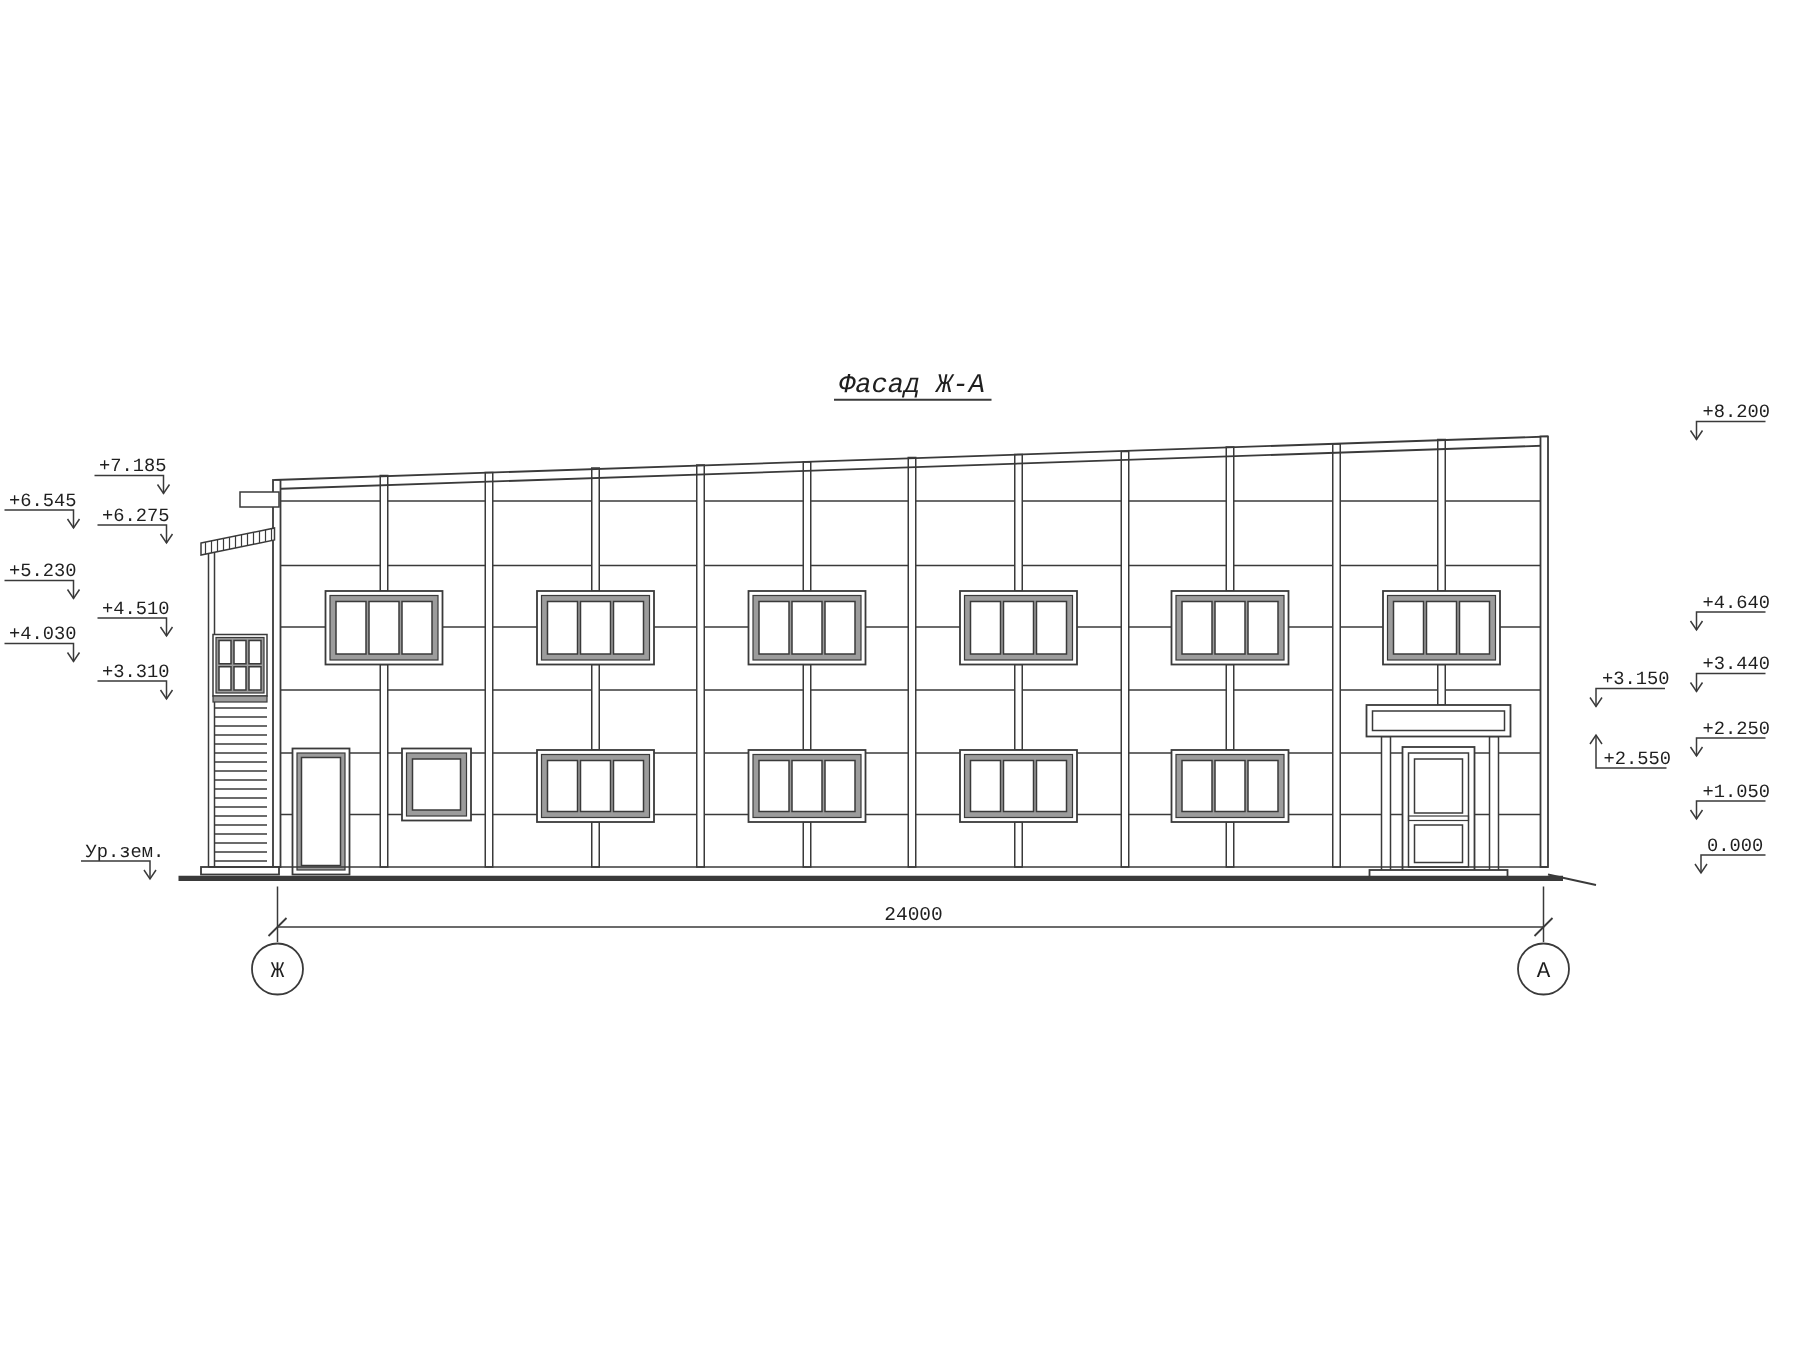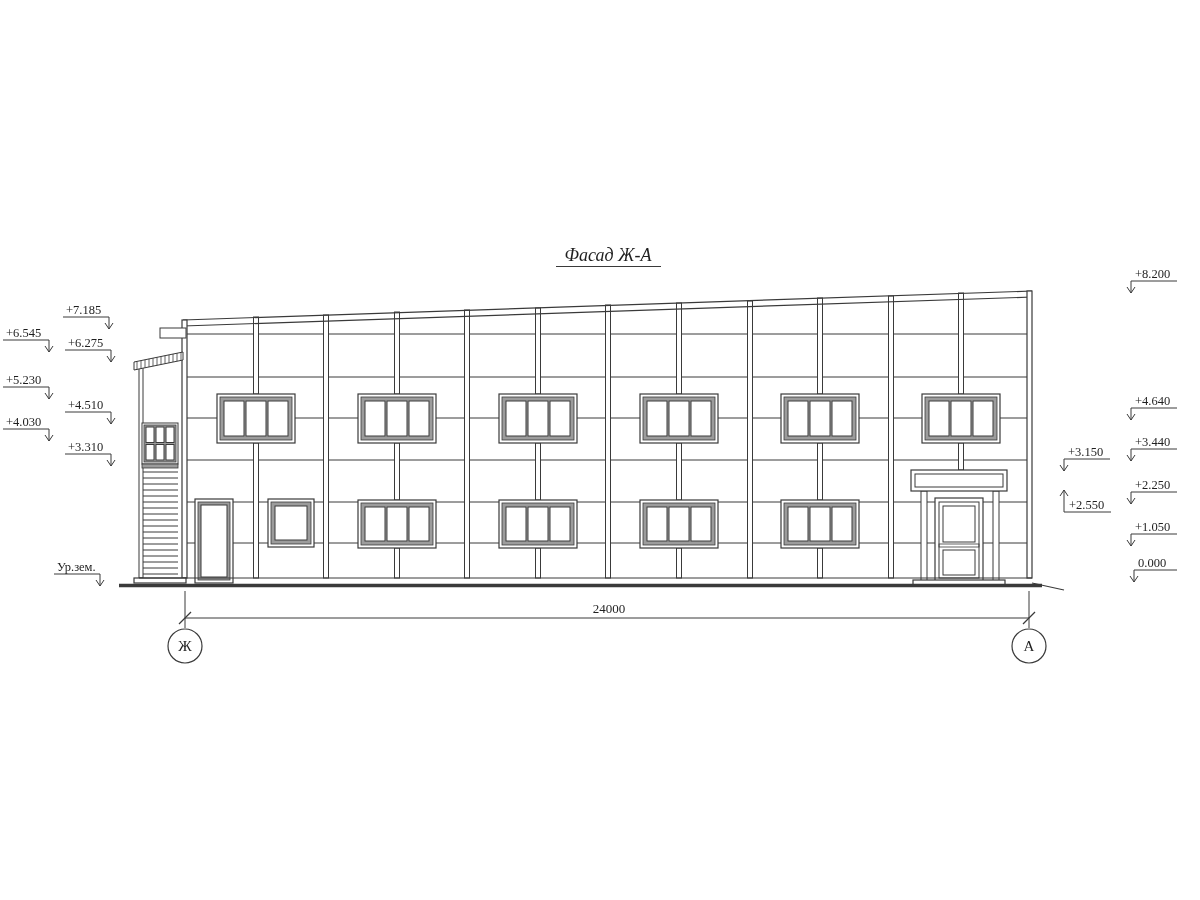--- a/index.html
+++ b/index.html
@@ -1,17 +1,17 @@
 <!DOCTYPE html>
 <html><head>
 <meta charset="utf-8">
 <style>
   html,body{margin:0;padding:0;background:#ffffff;}
   .canvas{position:relative;width:1200px;height:900px;background:#ffffff;
-          font-family:Liberation Serif, serif;overflow:hidden;}
+          font-family:Liberation Mono, monospace;overflow:hidden;}
   svg{position:absolute;left:0;top:0;}
   text{fill:#1f1f1f;}
   .mark-text{font-size:12.5px;}
   .title-text{font-size:18px;font-style:italic;}
   .dim-text{font-size:13px;}
   .axis-text{font-size:15px;}
   .ln{stroke:#3a3a3a;stroke-width:1;fill:none;}
   .ln08{stroke:#3a3a3a;stroke-width:0.8;fill:none;}
   .ln12{stroke:#3a3a3a;stroke-width:1.2;fill:none;}
   .wh{fill:#ffffff;stroke:#3a3a3a;stroke-width:1;}

